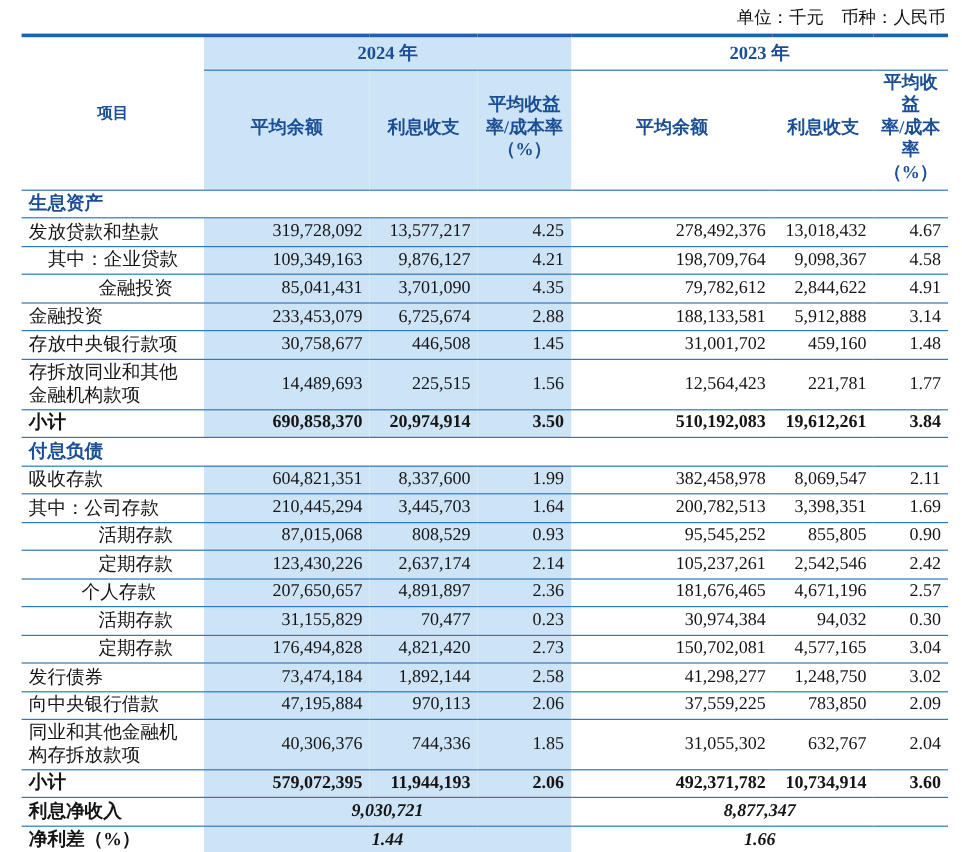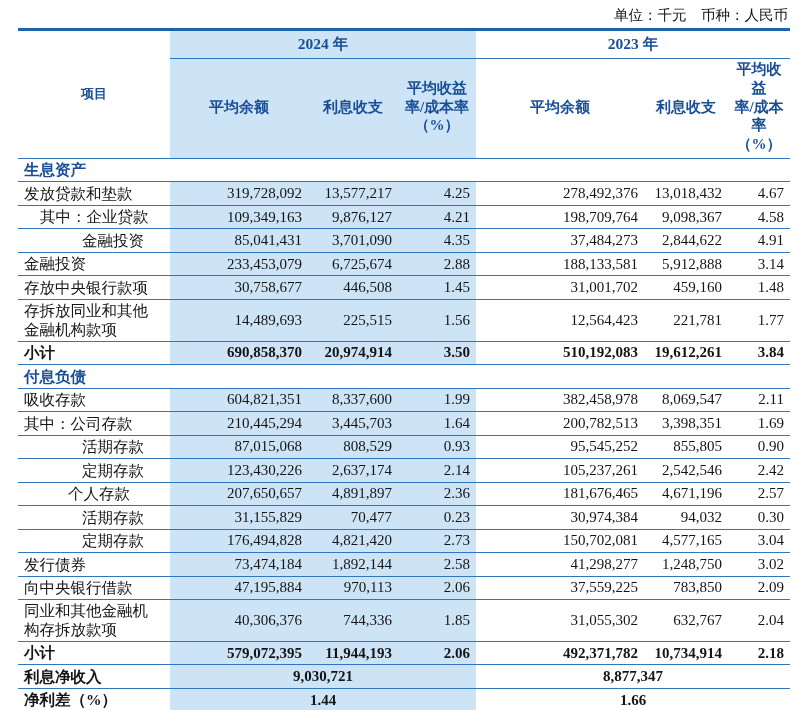--- a/index.html
+++ b/index.html
@@ -63,21 +63,21 @@
   tbody td{border-bottom:1.6px solid var(--line);}
   tbody tr{height:23.5px;}
   td.label{
     text-align:left;
     white-space:pre-line;
     line-height:1.25;
     font-size:15.5px;
     margin-top:28px;
   }
   td.num{text-align:right;font-variant-numeric:tabular-nums;}
-  td.center{text-align:center;}
+  td.center{text-align:center;font-style:italic;}
   tr.bold td{font-weight:bold;}
   td.section-label{
     color:var(--dark-blue);
     font-weight:bold;
     font-size:15.5px;
   }
   .i1{padding-left:22px;}
   .i2{padding-left:50px;}
   .i3{padding-left:64px;}
 </style>
@@ -137,21 +137,21 @@
           <td class="num band">4.21</td>
           <td class="num">198,709,764</td>
           <td class="num">9,098,367</td>
           <td class="num">4.58</td>
         </tr>
         <tr>
           <td class="label i3">金融投资</td>
           <td class="num band">85,041,431</td>
           <td class="num band">3,701,090</td>
           <td class="num band">4.35</td>
-          <td class="num">37,484,273</td>
+          <td class="num">79,782,612</td>
           <td class="num">2,844,622</td>
           <td class="num">4.91</td>
         </tr>
         <tr>
           <td class="label">金融投资</td>
           <td class="num band">233,453,079</td>
           <td class="num band">6,725,674</td>
           <td class="num band">2.88</td>
           <td class="num">188,133,581</td>
           <td class="num">5,912,888</td>
@@ -279,21 +279,21 @@
           <td class="num">632,767</td>
           <td class="num">2.04</td>
         </tr>
         <tr class="bold">
           <td class="label">小计</td>
           <td class="num band">579,072,395</td>
           <td class="num band">11,944,193</td>
           <td class="num band">2.06</td>
           <td class="num">492,371,782</td>
           <td class="num">10,734,914</td>
-          <td class="num">2.18</td>
+          <td class="num">3.60</td>
         </tr>
         <tr class="bold">
           <td class="label">利息净收入</td>
           <td class="center band" colspan="3">9,030,721</td>
           <td class="center" colspan="3">8,877,347</td>
         </tr>
         <tr class="bold">
           <td class="label">净利差（%）</td>
           <td class="center band" colspan="3">1.44</td>
           <td class="center" colspan="3">1.66</td>

